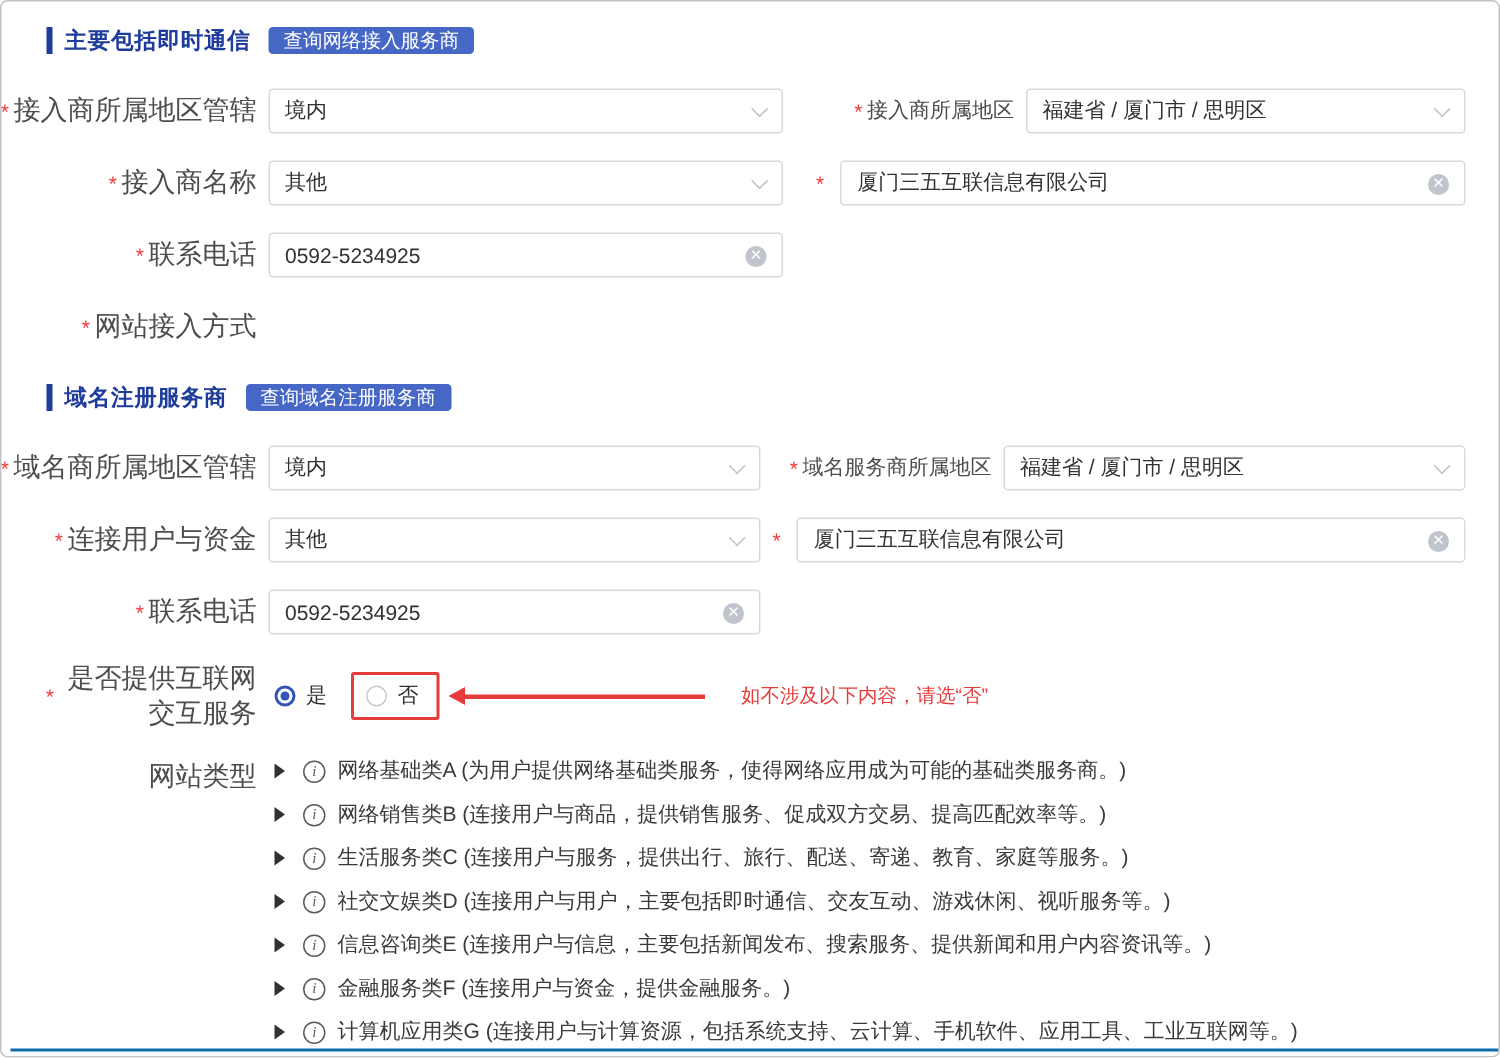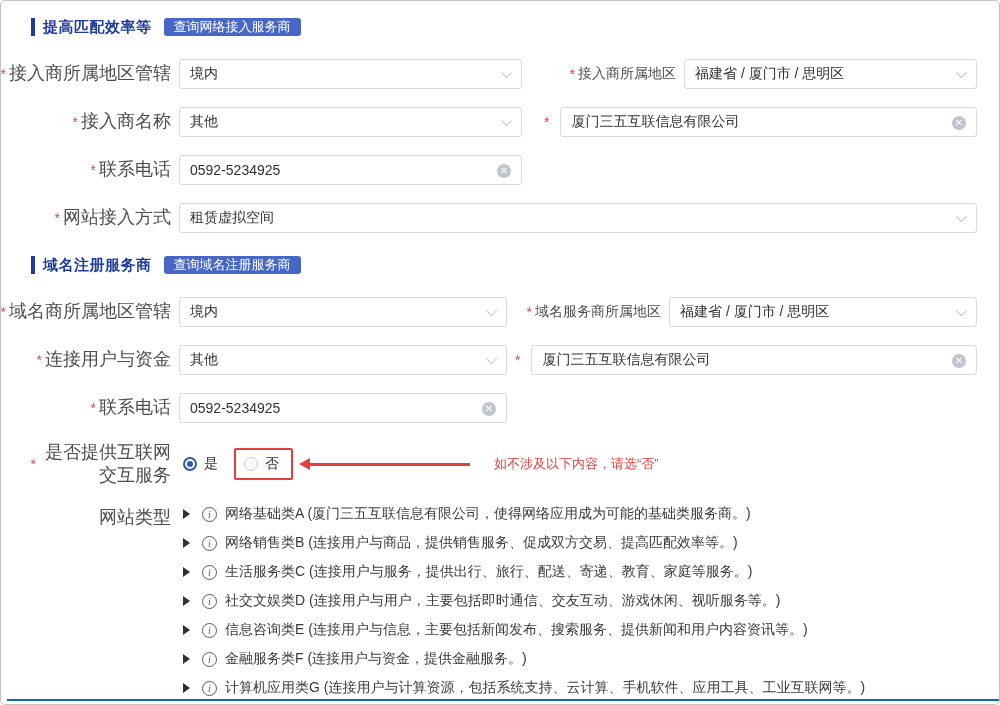--- a/index.html
+++ b/index.html
@@ -77,21 +77,21 @@
   .bottom-line { position:absolute; left:6px; right:0; bottom:3px; height:2px; background:#0e6bb0; }
   .mt24 { margin-top:6px; }
 </style>
 </head>
 <body>
 
 <div class="page">
 
   <div class="sec-head">
     <span class="sec-bar"></span>
-    <span class="sec-title">提高匹配效率等</span>
+    <span class="sec-title">主要包括即时通信</span>
     <button class="sec-btn">查询网络接入服务商</button>
   </div>
 
   <div class="row">
     <span class="lblwrap">
         <span class="star">*</span>
       <span class="lbl" style="width:auto">接入商所属地区管辖</span>
       </span>
     <div class="ctl w343">
       <span class="val">境内</span>
@@ -132,24 +132,20 @@
       <span class="val">0592-5234925</span>
       <span class="clear-ic">✕</span>
     </div>
   </div>
 
   <div class="row">
     <span class="lblwrap">
         <span class="star">*</span>
       <span class="lbl" style="width:auto">网站接入方式</span>
       </span>
-    <div class="ctl flex1">
-      <span class="val">租赁虚拟空间</span>
-      <span class="chev"></span>
-    </div>
   </div>
 
   <div class="sec-head mt24">
     <span class="sec-bar"></span>
     <span class="sec-title">域名注册服务商</span>
     <button class="sec-btn">查询域名注册服务商</button>
   </div>
 
   <div class="row">
     <span class="lblwrap">
@@ -220,21 +216,21 @@
   </div>
 
   <div class="wt-row">
     <span class="lblwrap" style="align-items:flex-start; padding-top:6px;">
       <span class="lbl">网站类型</span>
     </span>
     <div class="wt-list">
       <div class="wt-item">
         <span class="tri"></span>
         <span class="info-ic">i</span>
-        <span class="wt-text">网络基础类A (厦门三五互联信息有限公司，使得网络应用成为可能的基础类服务商。)</span>
+        <span class="wt-text">网络基础类A (为用户提供网络基础类服务，使得网络应用成为可能的基础类服务商。)</span>
       </div>
       <div class="wt-item">
         <span class="tri"></span>
         <span class="info-ic">i</span>
         <span class="wt-text">网络销售类B (连接用户与商品，提供销售服务、促成双方交易、提高匹配效率等。)</span>
       </div>
       <div class="wt-item">
         <span class="tri"></span>
         <span class="info-ic">i</span>
         <span class="wt-text">生活服务类C (连接用户与服务，提供出行、旅行、配送、寄递、教育、家庭等服务。)</span>

